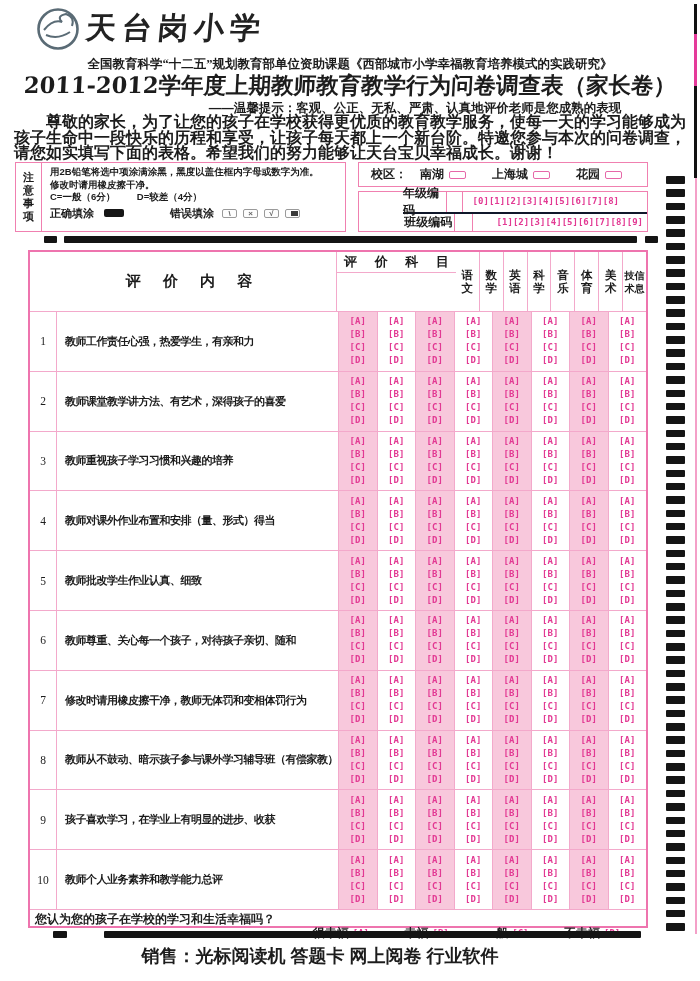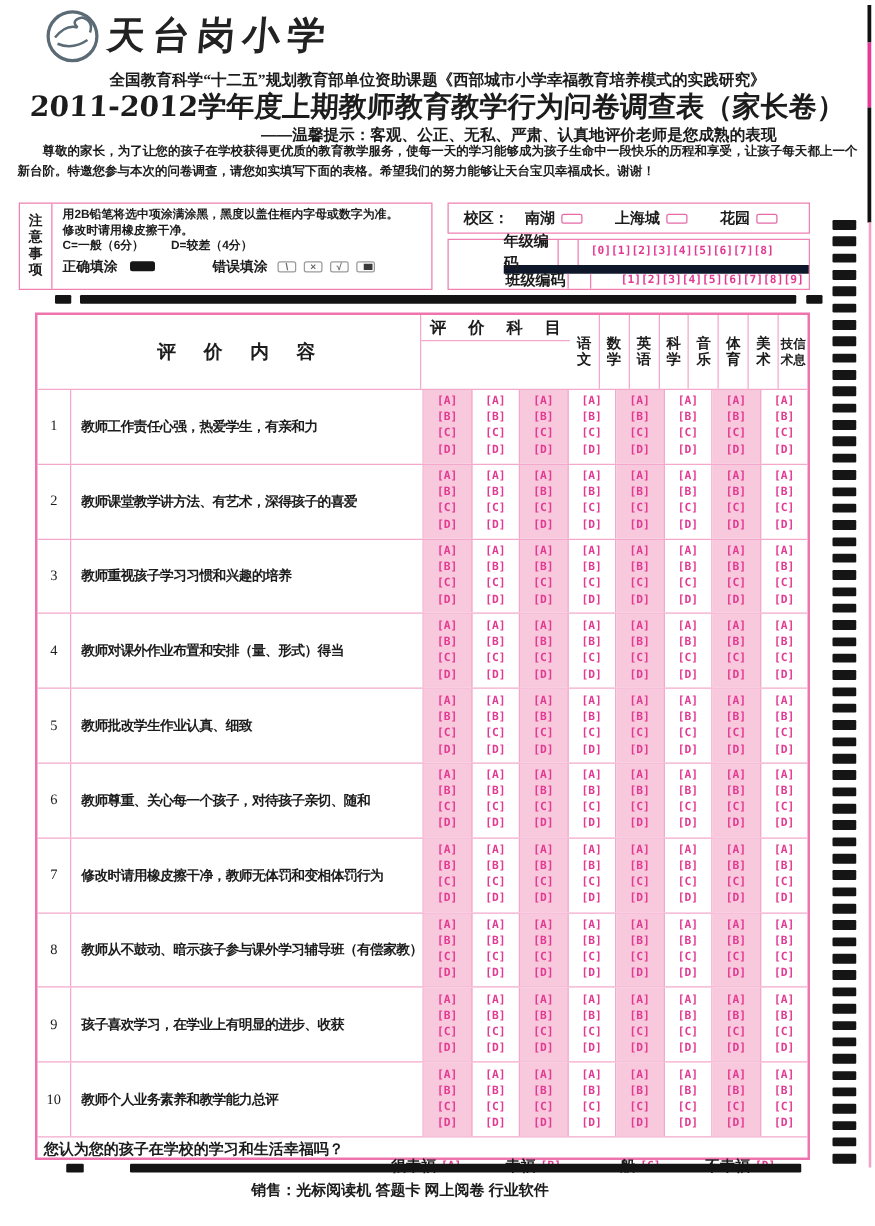--- a/index.html
+++ b/index.html
@@ -29,21 +29,21 @@
     font-family: "DejaVu Serif", serif; white-space: nowrap;
     transform: skewX(-3deg);
   }
   .tip-line {
     position: absolute; top: 100px; left: 150px; width: 530px;
     text-align: center; font-size: 12.5px; font-weight: bold; white-space: nowrap;
   }
   .intro {
     position: absolute; top: 114px; left: 14px; width: 672px;
     font-family: "Liberation Serif", serif; font-weight: 600;
-    font-size: 10px; line-height: 15.6px; text-indent: 2em; text-align: justify;
+    font-size: 16px; line-height: 15.6px; text-indent: 2em; text-align: justify;
   }
   
   .notice-box {
     position: absolute; left: 15px; top: 162px; width: 331px; height: 70px;
     border: 1px solid #f080b0; display: flex; background: #fff;
   }
   .notice-label {
     width: 26px; border-right: 1px solid #f080b0;
     display: flex; flex-direction: column; align-items: center; justify-content: center;
     font-size: 11px; font-weight: bold; line-height: 13px;
@@ -65,21 +65,21 @@
   .campus-box {
     position: absolute; left: 358px; top: 162px; width: 290px; height: 25px;
     border: 1px solid #f080b0; display: flex; align-items: center;
     font-size: 12px; font-weight: bold; padding: 0 12px;
   }
   .campus-options { flex: 1; display: flex; justify-content: space-around; align-items: center; }
   .campus-opt { display: flex; align-items: center; gap: 5px; }
   .campus-check { width: 17px; height: 8px; border: 1px solid #e668a8; border-radius: 2px; background:#fff; }
   .codes-box { position: absolute; left: 358px; top: 191px; width: 290px; height: 41px; border: 1px solid #f080b0; }
   .code-row { height: 19.5px; display: flex; align-items: stretch; margin-left: 44px; }
-  .code-row + .code-row { border-top: 7px solid #0f172a; }
+  .code-row + .code-row { border-top: 2px solid #0f172a; }
   .code-label {
     width: 58px; font-size: 12px; font-weight: bold; border-right: 1px solid #f080b0;
     display: flex; align-items: center; justify-content: center;
   }
   .code-spacer { width: 20px; border-right: 1px solid #f080b0; }
   .code-digits {
     flex: 1; display: flex; align-items: center; justify-content: space-between;
     font-family: "DejaVu Sans Mono", monospace; font-size: 9px; color: #e23993; font-weight: bold;
   }
   .code-digits.r1 { padding: 0 28px 0 10px; }
@@ -134,21 +134,21 @@
     font-family: "DejaVu Sans Mono", monospace; font-size: 9px; line-height: 13px;
     color: #e23993; font-weight: bold; cursor: pointer;
   }
   .final-row { height: 19.5px; display: flex; align-items: center; font-size: 12px; font-weight: bold; padding-left: 5px; }
   .final-q { white-space: nowrap; }
   .final-choices { flex: 1; display: flex; justify-content: space-around; align-items: center; padding: 0 8px 0 20px; }
   .final-choice { display: flex; align-items: center; gap: 4px; white-space: nowrap; margin-top: 28px; }
   
   .footer {
     position: absolute; top: 944px; left: 0; width: 640px; text-align: center;
-    font-size: 12px; font-weight: bold;
+    font-size: 18px; font-weight: bold;
   }
 </style>
 </head>
 <body>
 
 <div class="page">
 
   <div class="logo">
     <svg width="44" height="44" viewBox="0 0 44 44">
       <circle cx="22" cy="22" r="19.5" fill="none" stroke="#5a6b75" stroke-width="2.6"></circle>

